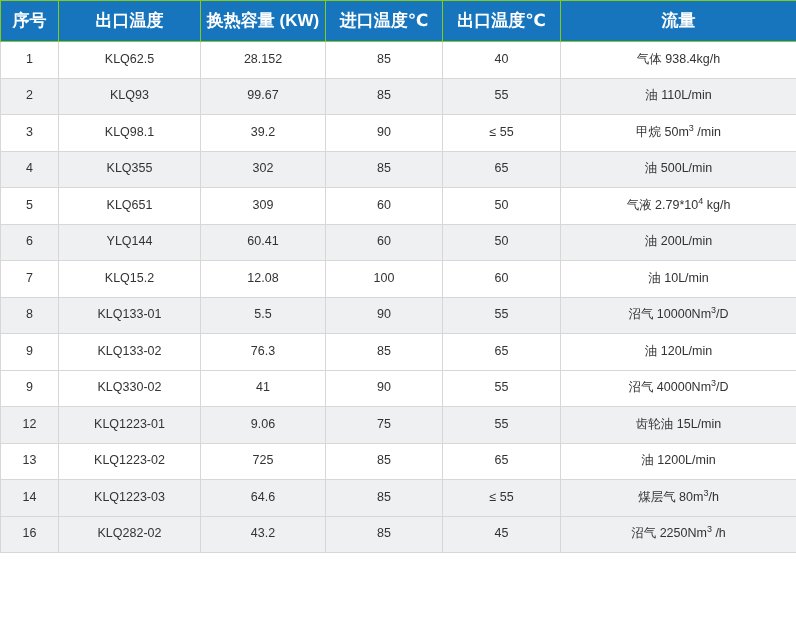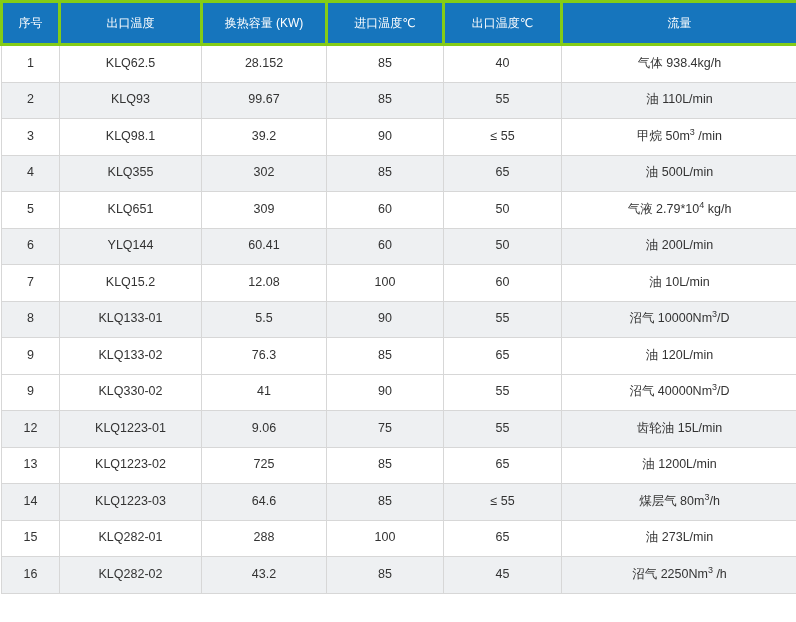--- a/index.html
+++ b/index.html
@@ -27,24 +27,24 @@
     font-size: 12.5px;
     font-weight: normal;
     padding: 0;
     height: 35.5px;
     line-height: 1.25;
     white-space: nowrap;
   }
   table.spec-table thead th {
     background: #1675bd;
     color: #ffffff;
-    font-weight: normal;
-    font-size: 12px;
+    font-weight: bold;
+    font-size: 17px;
     height: 40px;
-    border: 3px solid #84cc16;
+    border: 1px solid #84cc16;
   }
   table.spec-table tbody tr.odd td {
     background: #ffffff;
   }
   table.spec-table tbody tr.even td {
     background: #eef0f2;
   }
   
   col.c-idx   { width: 58px; }
   col.c-model { width: 142px; }
@@ -175,28 +175,20 @@
         <td><span>油 1200L/min</span></td>
       </tr>
       <tr class="even">
         <td>14</td>
         <td>KLQ1223-03</td>
         <td>64.6</td>
         <td>85</td>
         <td>≤ 55</td>
         <td><span>煤层气 80m</span><sup>3</sup><span>/h</span></td>
       </tr>
-      <tr class="odd">
-        <td>15</td>
-        <td>KLQ282-01</td>
-        <td>288</td>
-        <td>100</td>
-        <td>65</td>
-        <td><span>油 273L/min</span></td>
-      </tr>
       <tr class="even">
         <td>16</td>
         <td>KLQ282-02</td>
         <td>43.2</td>
         <td>85</td>
         <td>45</td>
         <td><span>沼气 2250Nm</span><sup>3</sup><span> /h</span></td>
       </tr>
     </tbody>
 </table>

